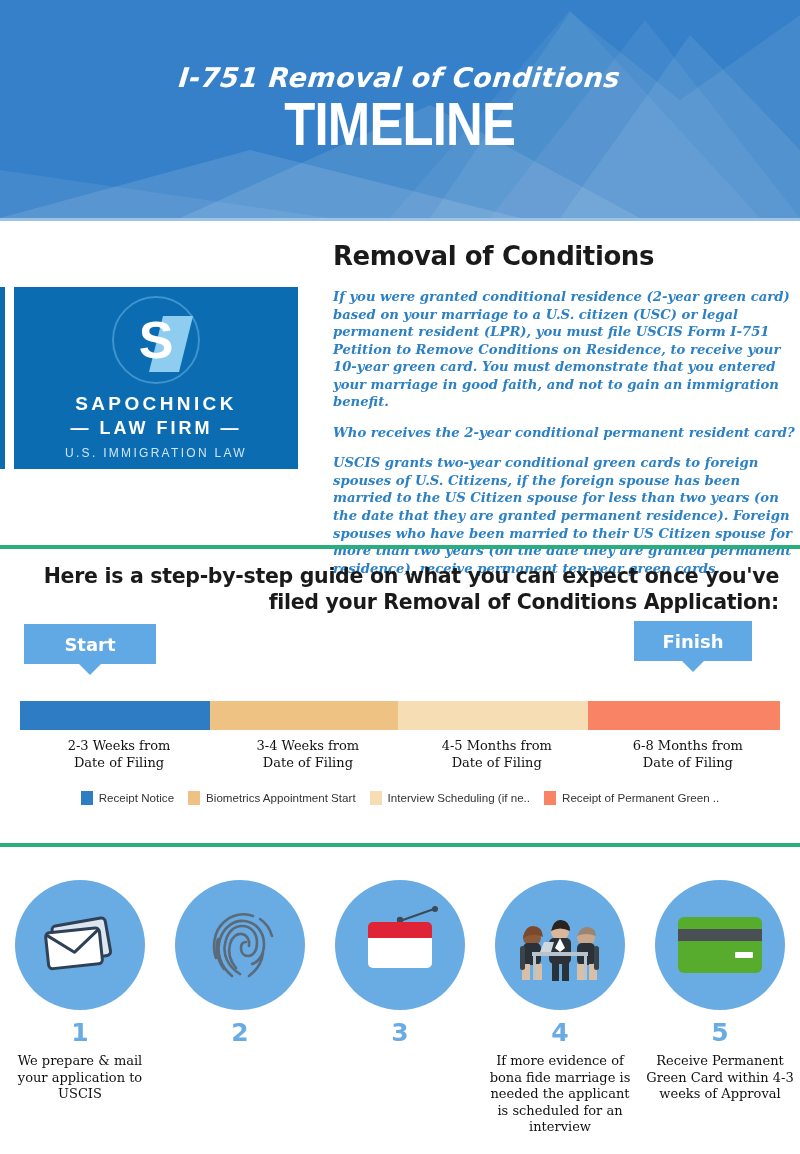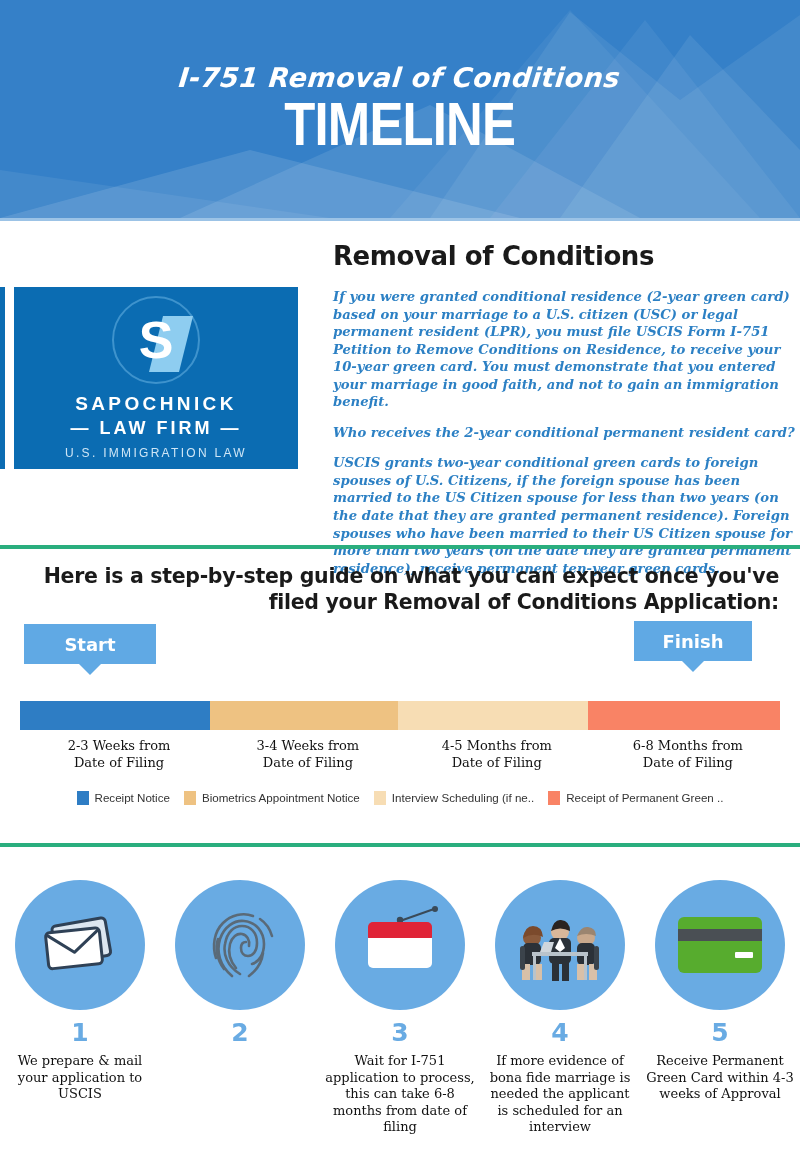--- a/index.html
+++ b/index.html
@@ -340,21 +340,21 @@
         <div>Date of Filing</div>
       </div>
     </div>
   <div class="legend" id="timeline-legend">
       <div class="legend-item">
         <span class="legend-swatch" style="background: rgb(46, 125, 196);"></span>
         <span class="legend-label">Receipt Notice</span>
       </div>
       <div class="legend-item">
         <span class="legend-swatch" style="background: rgb(238, 194, 130);"></span>
-        <span class="legend-label">Biometrics Appointment Notice</span>
+        <span class="legend-label">Biometrics Appointment Start</span>
       </div>
       <div class="legend-item">
         <span class="legend-swatch" style="background: rgb(247, 221, 180);"></span>
         <span class="legend-label">Interview Scheduling (if ne..</span>
       </div>
       <div class="legend-item">
         <span class="legend-swatch" style="background: rgb(249, 131, 101);"></span>
         <span class="legend-label">Receipt of Permanent Green ..</span>
       </div>
     </div>
@@ -404,21 +404,20 @@
           <svg width="80" height="80" viewBox="0 0 80 80">
       <line x1="40" y1="16" x2="74" y2="4" stroke="#3a4a58" stroke-width="2"></line>
       <circle cx="75" cy="4" r="3" fill="#3a4a58"></circle>
       <circle cx="40" cy="15" r="3.2" fill="#3a4a58"></circle>
       <rect x="8" y="17" width="64" height="20" rx="5" fill="#e02437"></rect>
       <path d="M8 33 h64 v25 a5 5 0 0 1 -5 5 h-54 a5 5 0 0 1 -5 -5 z" fill="#ffffff"></path>
     </svg>
         </span>
       </div>
       <div class="step-num">3</div>
-      <div class="step-caption">Wait for I-751 application to process, this can take 6-8 months from date of filing</div>
     </div>
     <div class="step">
       <div class="step-circle">
         <span style="display: flex;">
           <svg width="100" height="78" viewBox="0 0 100 78">
       <g>
         <ellipse cx="22" cy="32" rx="9" ry="8" fill="#8a5a3b"></ellipse>
         <path d="M13 32 q2 -12 10 -12 q9 0 10 11 q-10 -5 -20 1z" fill="#7b4a2c"></path>
         <rect x="13" y="37" width="18" height="22" rx="5" fill="#2b3138"></rect>
         <rect x="12" y="58" width="8" height="16" fill="#d8c0a8"></rect>

